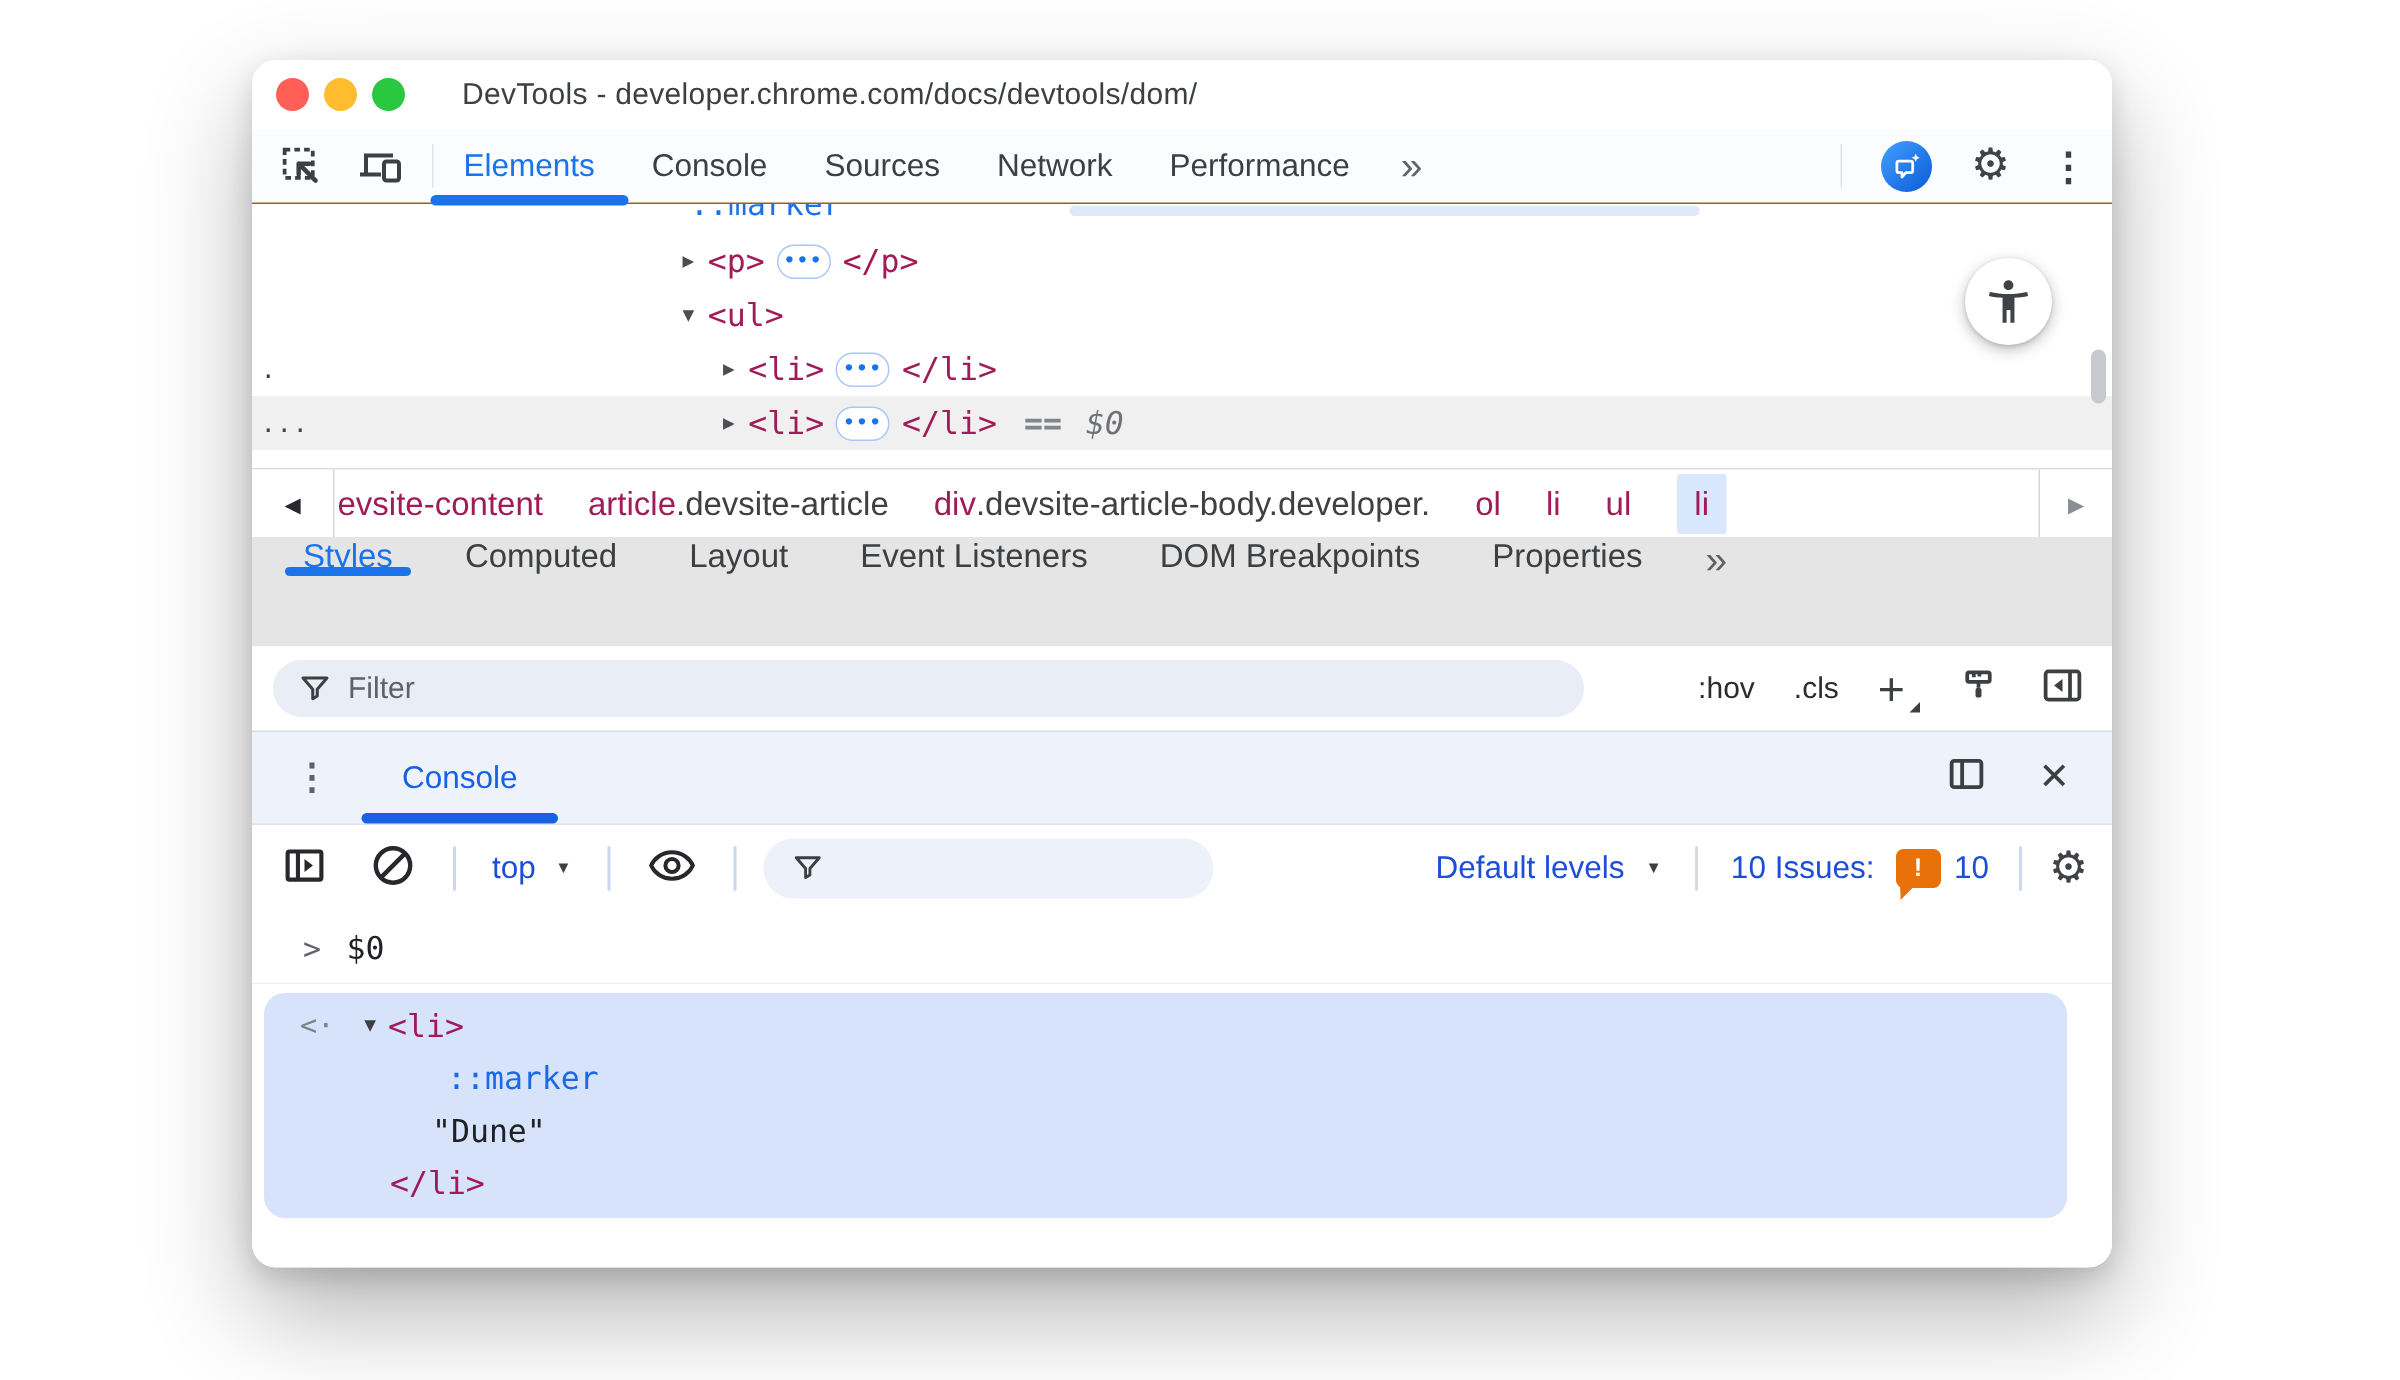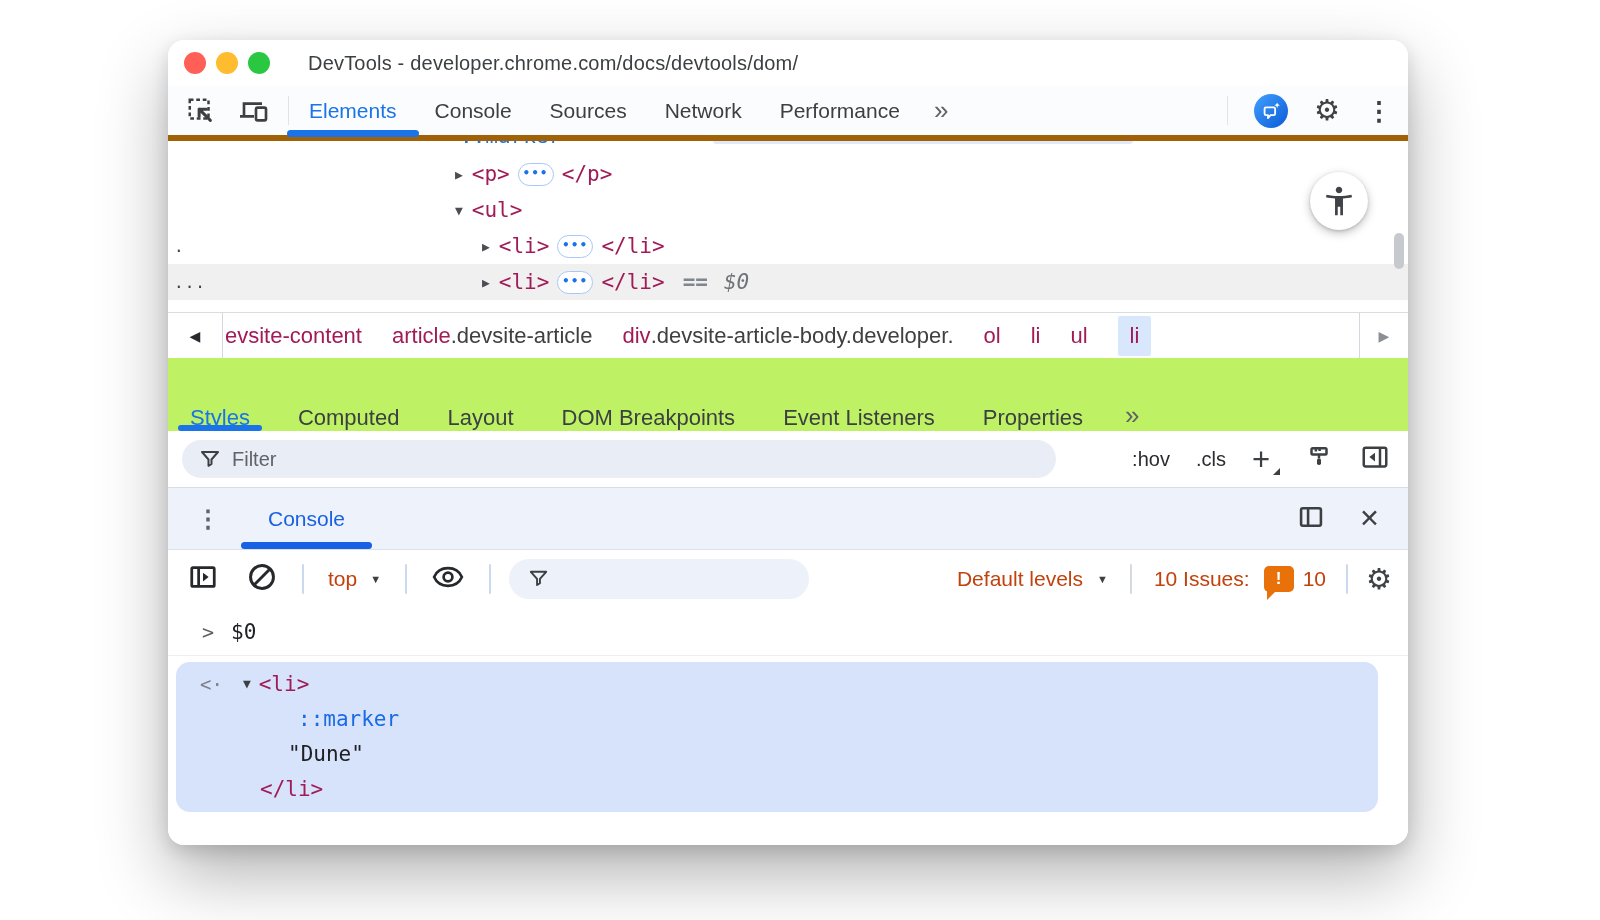--- a/index.html
+++ b/index.html
@@ -19,21 +19,21 @@
 
   
   .titlebar{top:0;height:46px;display:flex;align-items:center;background:#fff;
     border-bottom:1px solid #ededf0;padding-left:16px;}
   .tl{width:22px;height:22px;border-radius:50%;margin-right:10px;flex:0 0 auto;}
   .tl.red{background:#ff5f57;} .tl.yellow{background:#febc2e;} .tl.green{background:#2ac840;}
   .win-title{margin-left:28px;font-size:20px;font-weight:normal;color:#3c4043;letter-spacing:.2px;}
 
   
   .toolbar{top:46px;height:49px;display:flex;align-items:stretch;background:#fbfcfe;
-    border-bottom:6px solid #a16207;padding:0 16px 0 18px;z-index:5;}
+    border-bottom:1px solid #a16207;padding:0 16px 0 18px;z-index:5;}
   .tbtn{display:flex;align-items:center;flex:0 0 auto;}
   .vsep{width:1px;background:#e0e3e8;margin:10px 18px;flex:0 0 auto;}
   .tabrow{display:flex;align-items:stretch;}
   .tab{display:flex;align-items:center;position:relative;font-size:21px;color:#3c4043;cursor:default;}
   .main-tabs{gap:38px;margin-left:2px;}
   .main-tabs .tab.selected{color:#1a73e8;}
   .main-tabs .tab.selected::after{content:"";position:absolute;left:-22px;right:-22px;bottom:-2px;
     height:7px;border-radius:4px;background:#1a73e8;}
   .overflow-chev{display:flex;align-items:center;font-size:26px;color:#5f6368;margin-left:34px;letter-spacing:-2px;}
   .toolbar-right{margin-left:auto;display:flex;align-items:center;gap:26px;}
@@ -65,21 +65,21 @@
     background:#fff;border-right:1px solid #d4d7dc;font-size:14px;color:#27292c;}
   .nav-btn.fwd{position:absolute;right:0;top:0;bottom:0;width:48px;border-right:none;
     border-left:1px solid #d4d7dc;color:#8a8f95;}
   .crumbs{display:flex;align-items:center;gap:30px;padding-left:2px;font-size:22px;white-space:nowrap;}
   .crumb{display:flex;align-items:center;}
   .crumb .ct{color:#a01b57;}
   .crumb .cc{color:#404040;}
   .crumb.sel{background:#d9e7fd;padding:7px 12px;border-radius:2px;}
 
   
-  .styles-tabs{top:318px;height:73px;background:#bef264;display:flex;align-items:flex-end;padding-left:22px;}
+  .styles-tabs{top:318px;height:73px;background:#e5e5e5;display:flex;align-items:flex-start;padding-left:34px;}
   .styles-tabs .tabrow{gap:48px;}
   .styles-tabs .tab{font-size:22px;}
   .styles-tabs .tab.selected{color:#1a73e8;}
   .styles-tabs .tab.selected::after{content:"";position:absolute;left:-12px;right:-12px;bottom:0;
     height:6px;border-radius:3px;background:#1a73e8;}
 
   
   .filter-row{top:391px;height:56px;background:#fff;display:flex;align-items:center;padding:0 18px 0 14px;}
   .pillwrap{position:relative;width:874px;height:38px;flex:0 0 auto;}
   .pillwrap svg{position:absolute;left:16px;top:7px;}
@@ -100,21 +100,21 @@
     font-size:21px;font-weight:500;color:#1961e4;}
   .console-tab::after{content:"";position:absolute;left:-27px;right:-27px;bottom:0;height:7px;
     border-radius:4px;background:#1961e4;}
   .ch-right{margin-left:auto;display:flex;align-items:center;gap:34px;}
   .xclose{font-size:25px;color:#3c4043;line-height:1;}
 
   
   .console-toolbar{top:510px;height:58px;background:#fff;border-bottom:1px solid #ebedf0;
     display:flex;align-items:center;padding:0 16px 0 20px;}
   .csep{width:2px;height:30px;background:#ccd8ee;border-radius:1px;flex:0 0 auto;}
-  .ctext{font-size:21px;color:#c2410c;}
+  .ctext{font-size:21px;color:#1d4ed8;}
   .caret{font-size:11px;color:#3c4043;}
   .console-filter{position:relative;width:300px;height:40px;border-radius:20px;background:#edf1f9;flex:0 0 auto;}
   .console-filter svg{position:absolute;left:18px;top:8px;}
   .console-filter input{position:absolute;inset:0;border:none;outline:none;background:transparent;
     border-radius:20px;padding:0 18px 0 52px;font-size:20px;color:#202124;width:100%;box-sizing:border-box;}
   .ibadge{position:relative;width:30px;height:26px;background:#e8710a;border-radius:5px;color:#fff;
     font-weight:bold;font-size:17px;display:flex;align-items:center;justify-content:center;flex:0 0 auto;}
   .ibadge::after{content:"";position:absolute;left:3px;bottom:-8px;
     border:5px solid transparent;border-top-color:#e8710a;border-left-color:#e8710a;}
 
@@ -258,22 +258,22 @@
         </span>
     </div>
     <span class="nav-btn fwd">▶</span>
   </div>
 
   <div class="section styles-tabs">
     <div class="tabrow">
       <span class="tab selected">Styles</span>
       <span class="tab">Computed</span>
       <span class="tab">Layout</span>
+      <span class="tab">Event Listeners</span>
       <span class="tab">DOM Breakpoints</span>
-      <span class="tab">Event Listeners</span>
       <span class="tab">Properties</span>
     </div>
     <span class="overflow-chev" style="margin-left:42px">»</span>
   </div>
 
   <div class="section filter-row">
     <div class="pillwrap">
       <svg width="24" height="24" viewBox="0 0 24 24" fill="none" stroke="#3c4043" stroke-width="2" stroke-linejoin="round" stroke-linecap="round">
         <path d="M4 5 h16 L13.5 12.5 V17 l-3 1.8 V12.5 Z"></path>
       </svg>

